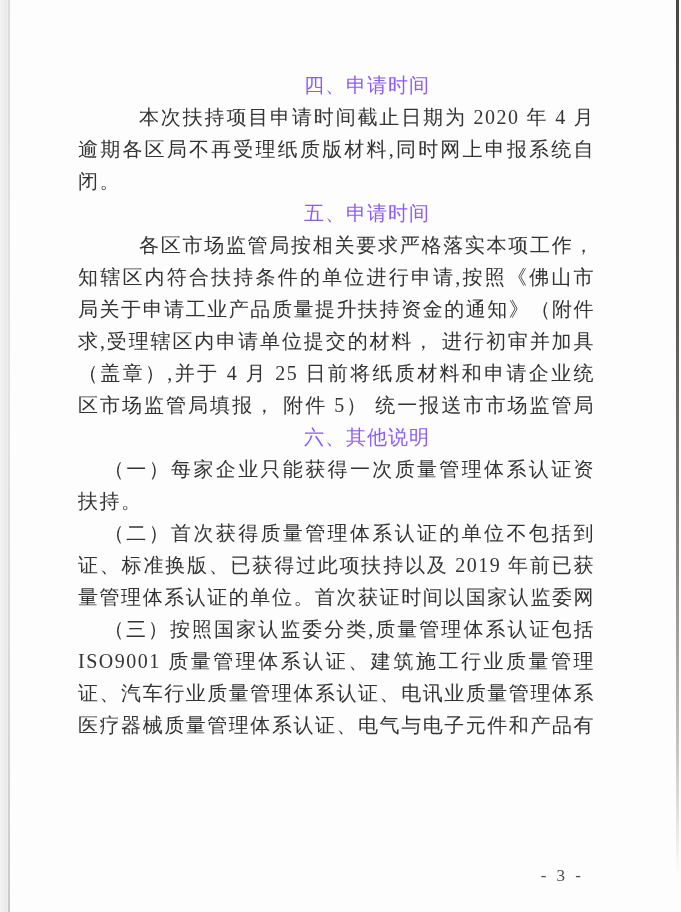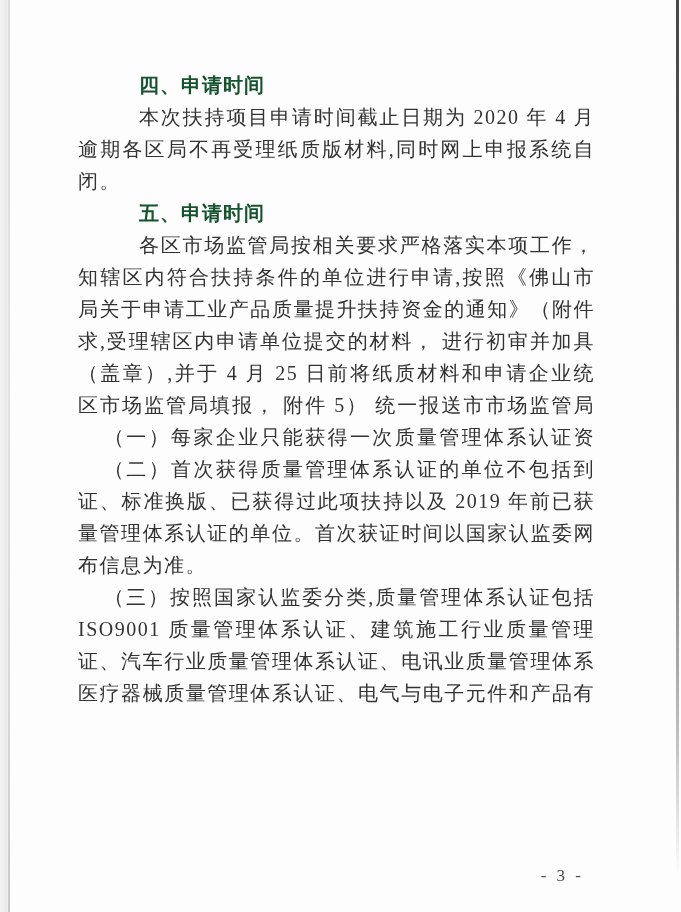--- a/index.html
+++ b/index.html
@@ -54,23 +54,24 @@
     text-align: left;
   }
   .line.justify {
     white-space: normal;
     text-align: justify;
     text-align-last: justify;
     overflow: hidden;
   }
   .line.heading {
     font-family: "Liberation Sans", "DejaVu Sans", sans-serif;
-    font-weight: 700;
-    color: #14532d;
+    font-weight: 400;
+    color: #8b5cf6;
     letter-spacing: 1px;
+    text-align: center;
   }
   .indent2 { text-indent: 61px; }
   .indentB { text-indent: 26px; }
   
   .page-number {
     position: absolute;
     top: 864px;
     right: 97px;
     height: 24px;
     line-height: 24px;
@@ -92,24 +93,25 @@
   <div class="line indent2 justify">本次扶持项目申请时间截止日期为 2020 年 4 月 15 日，</div>
   <div class="line justify">逾期各区局不再受理纸质版材料,同时网上申报系统自动关</div>
   <div class="line">闭。</div>
   <div class="line heading indent2">五、申请时间</div>
   <div class="line indent2 justify">各区市场监管局按相关要求严格落实本项工作， 负责通</div>
   <div class="line justify">知辖区内符合扶持条件的单位进行申请,按照《佛山市质监</div>
   <div class="line justify">局关于申请工业产品质量提升扶持资金的通知》（附件 4）要</div>
   <div class="line justify">求,受理辖区内申请单位提交的材料， 进行初审并加具意见</div>
   <div class="line justify">（盖章）,并于 4 月 25 日前将纸质材料和申请企业统计表(各</div>
   <div class="line justify">区市场监管局填报， 附件 5） 统一报送市市场监管局审核。</div>
+  <div class="line heading indent2">六、其他说明</div>
   <div class="line indentB justify">（一）每家企业只能获得一次质量管理体系认证资金</div>
+  <div class="line">扶持。</div>
   <div class="line indentB justify">（二）首次获得质量管理体系认证的单位不包括到期换</div>
   <div class="line justify">证、标准换版、已获得过此项扶持以及 2019 年前已获得质</div>
   <div class="line justify">量管理体系认证的单位。首次获证时间以国家认监委网站公</div>
-  <div class="line">布信息为准。</div>
   <div class="line indentB justify">（三）按照国家认监委分类,质量管理体系认证包括</div>
   <div class="line justify">ISO9001 质量管理体系认证、建筑施工行业质量管理体系认</div>
   <div class="line justify">证、汽车行业质量管理体系认证、电讯业质量管理体系认证、</div>
   <div class="line justify">医疗器械质量管理体系认证、电气与电子元件和产品有害物</div>
 </div>
 
 <div class="page-number">- 3 -</div>
 
 </body></html>

